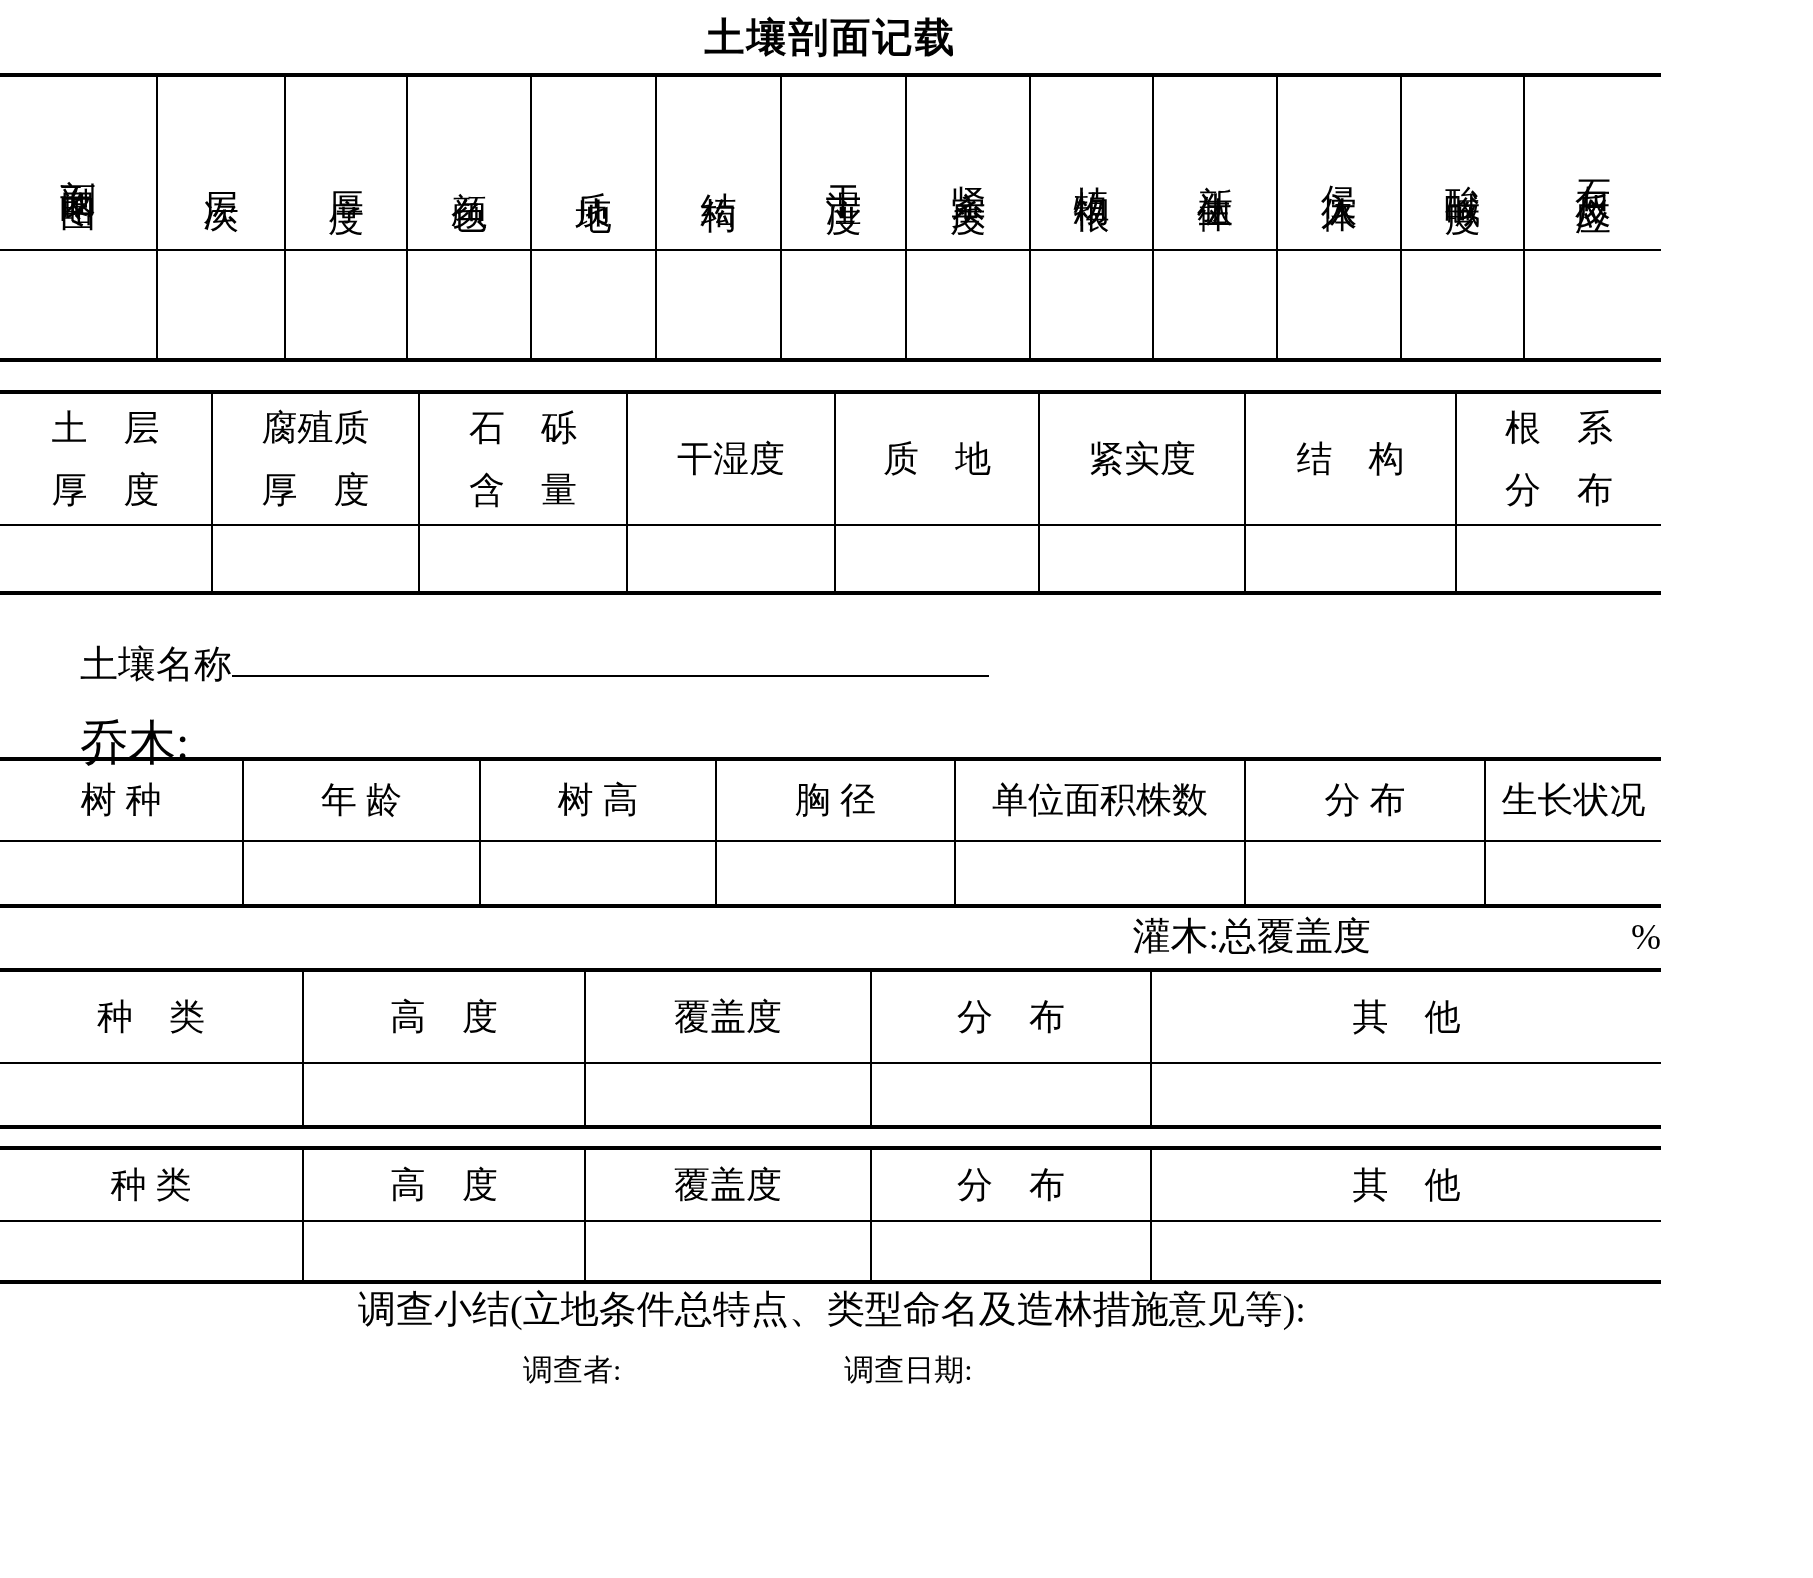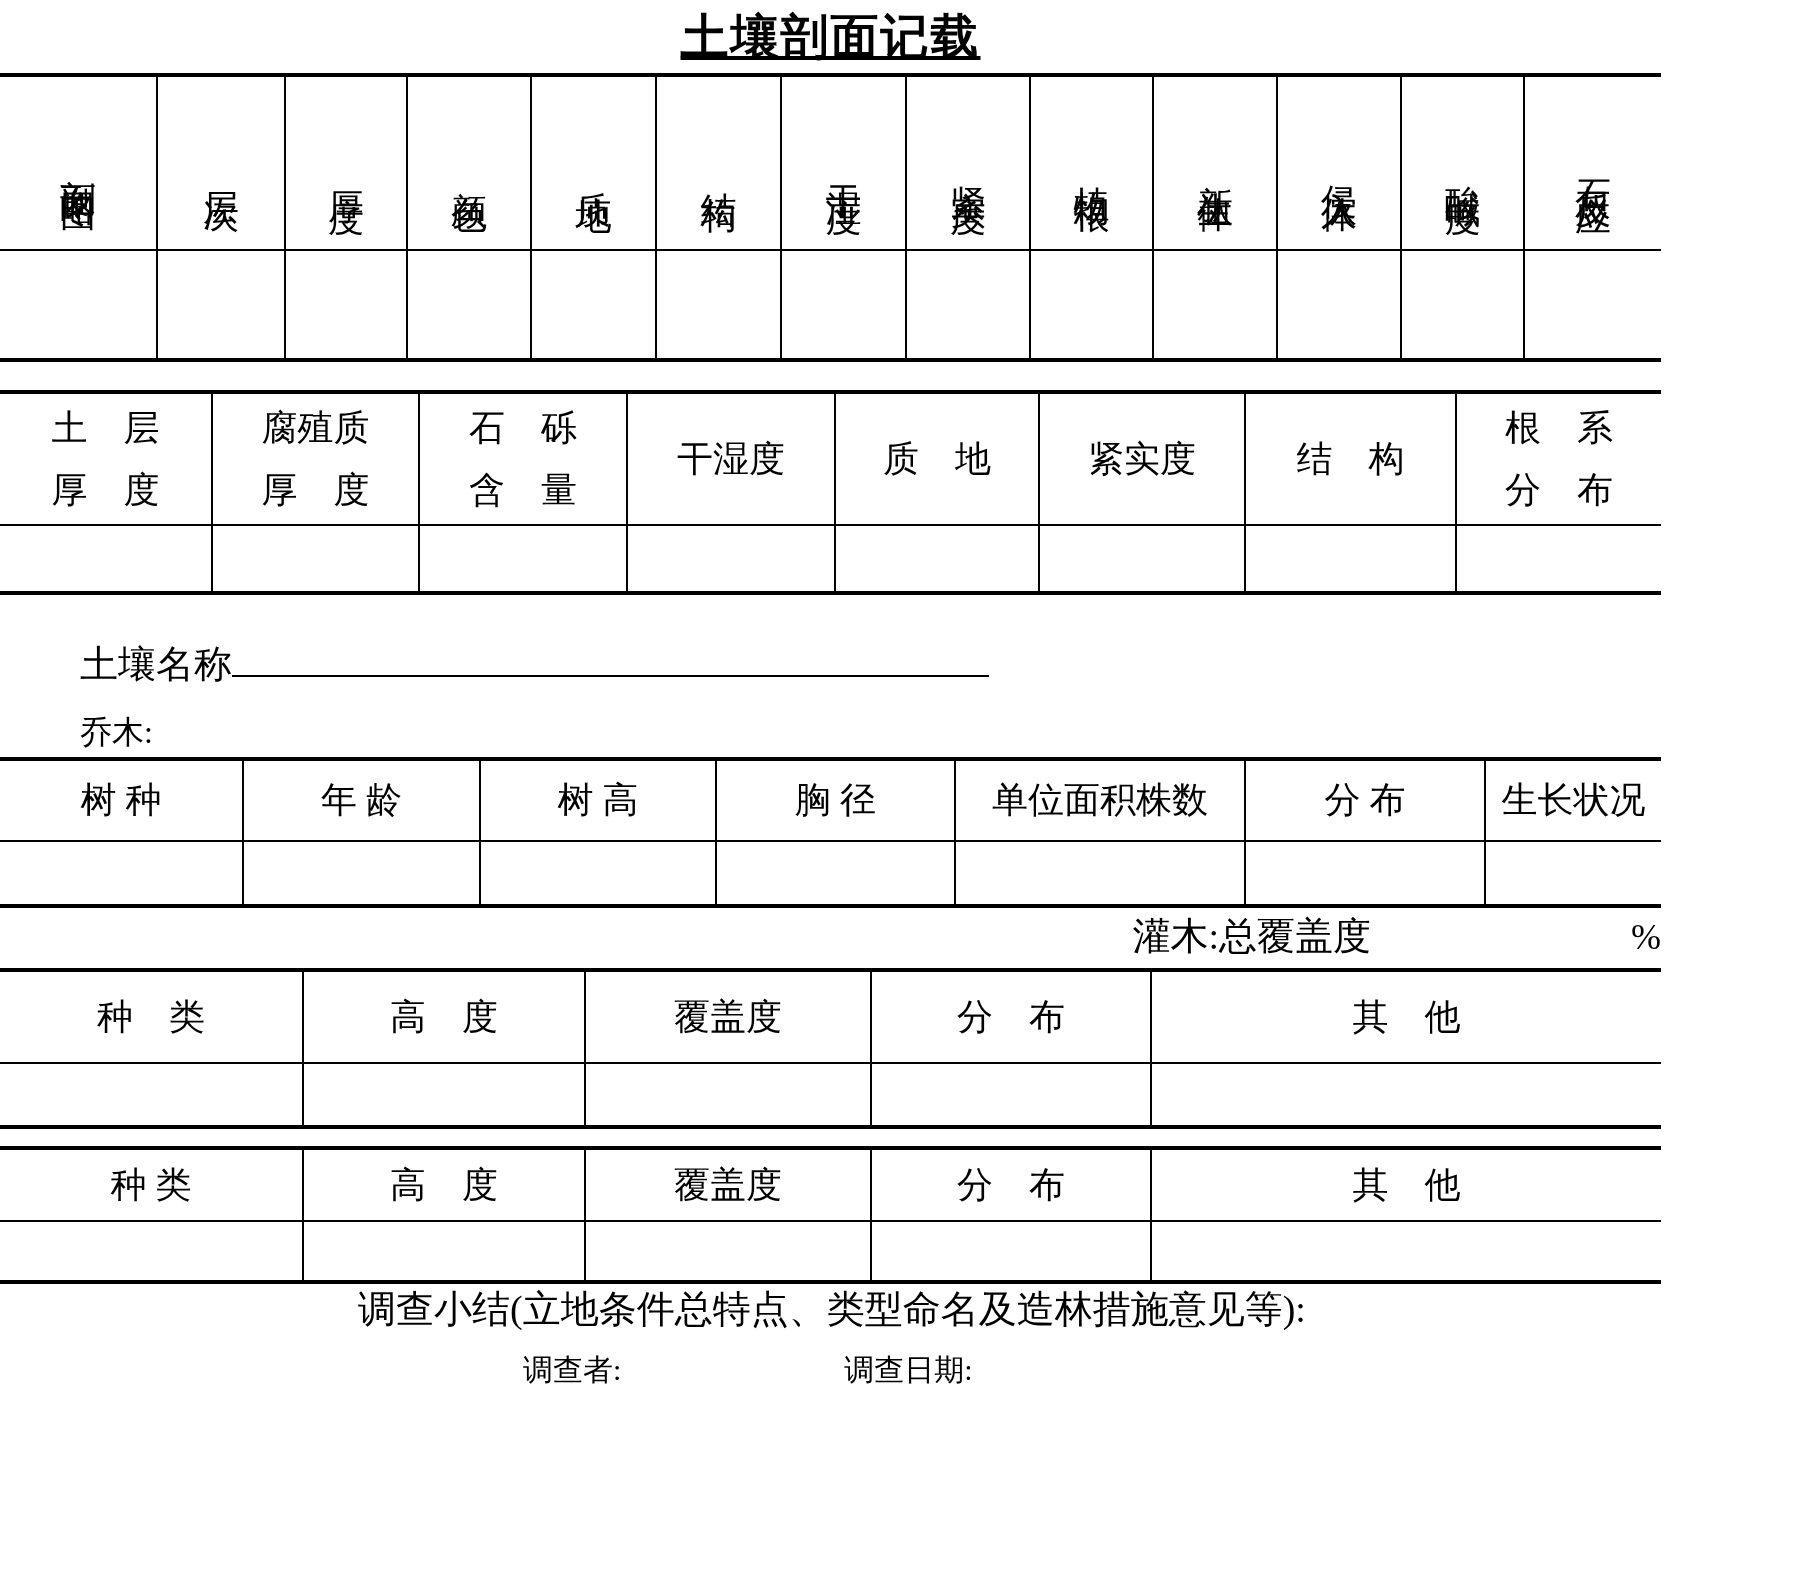--- a/index.html
+++ b/index.html
@@ -5,22 +5,22 @@
   * { margin:0; padding:0; box-sizing:border-box; }
   html,body { background:#ffffff; }
   .page {
     width:1813px; height:1578px; background:#ffffff; overflow:hidden;
     font-family:"Liberation Serif","DejaVu Serif",serif; color:#000;
   }
   .content { width:1661px; padding-top:14px; }
 
   .doc-title {
     font-family:"Liberation Sans","DejaVu Sans",sans-serif;
-    font-weight:bold; font-size:48px; text-align:center;
-    height:46px; line-height:46px; letter-spacing:2px;text-decoration:underline;
+    font-weight:bold; font-size:40px; text-align:center;
+    height:46px; line-height:46px; letter-spacing:2px;
   }
   .doc-title.second { margin-top:25px; height:44px; line-height:44px; }
 
   table { border-collapse:collapse; table-layout:fixed; width:1661px;
           border-top:4px solid #000; border-bottom:4px solid #000; }
   td { text-align:center; vertical-align:middle; font-size:36px; padding:0; }
   td + td { border-left:2px solid #000; }
   thead td { border-bottom:2px solid #000; }
 
   
@@ -34,21 +34,21 @@
   #t-feature { margin-top:28px; }
   #t-feature thead td { height:133px; }
   #t-feature tbody td { height:68px; }
   .h2line { line-height:62px; }
   .h2line:empty { display:none; }
 
   
   .soil-line { margin-top:44px; height:44px; padding-left:80px; font-size:38px; }
   .soil-line .blank { display:inline-block; width:757px; height:36px;
                       border-bottom:2px solid #000; vertical-align:baseline; }
-  .tree-label { margin-top:28px; height:42px; padding-left:80px; font-size:32px; }
+  .tree-label { margin-top:28px; height:42px; padding-left:80px; font-size:48px; }
 
   
   #t-tree { margin-top:4px; }
   #t-tree thead td { height:82px; }
   #t-tree tbody td { height:65px; }
 
   .cover-line { height:40px; font-size:38px; }
   .cover-line.shrub { margin-top:3px; padding-left:557px;text-align:right; }
   .cover-line.herb  { margin-top:26px; padding-left:617px; }
   .cover-line .pct-shrub { margin-left:260px; font-size:36px; }

